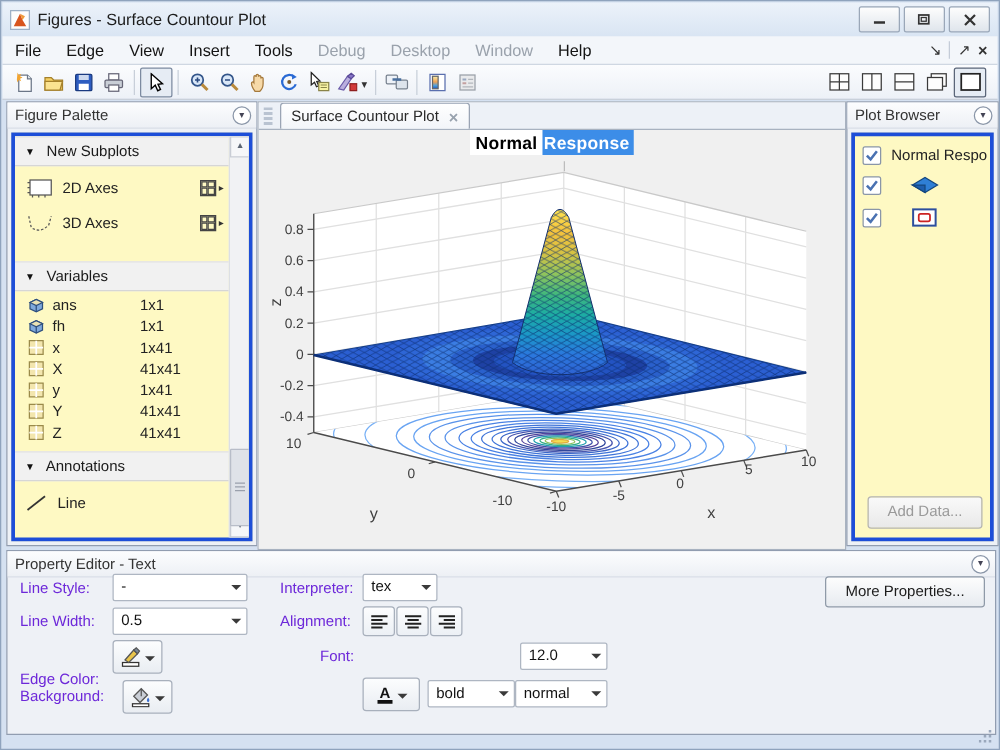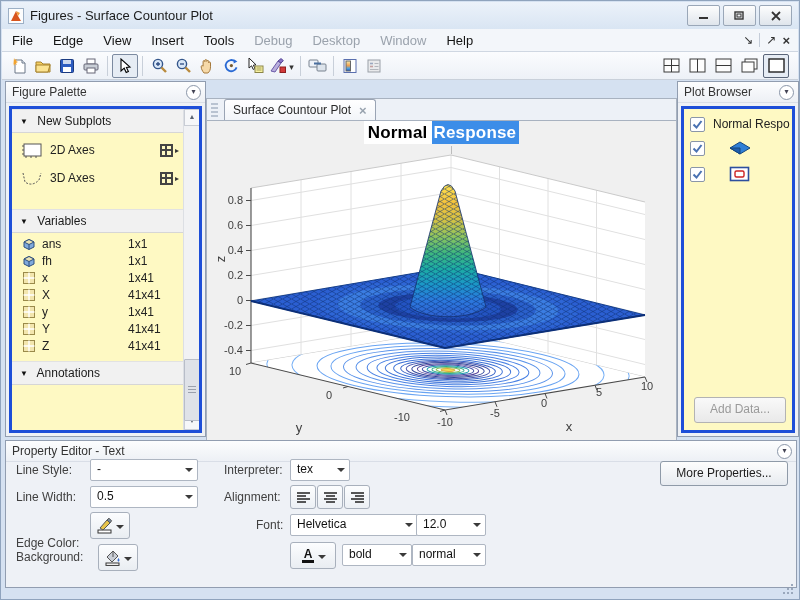--- a/index.html
+++ b/index.html
@@ -38,49 +38,49 @@
            border:3px solid #1d4ed8;overflow:hidden}
   .sec{position:absolute;left:0;right:16px;height:22px;background:#f1f1f1;border-top:1px solid #e2e2e2;
        border-bottom:1px solid #d6d6d6;line-height:22px;padding-left:8px;color:#1a1a1a}
   .tri{font-size:8px;margin-right:6px;color:#111;vertical-align:1px}
   .pitem{position:absolute;left:0;right:16px;height:26px;display:flex;align-items:center;padding-left:8px}
   .gridbtn{margin-left:auto;display:flex;align-items:center;gap:2px;padding-right:4px}
   .g4{width:11px;height:11px;border:1px solid #444;display:grid;grid-template-columns:1fr 1fr;grid-template-rows:1fr 1fr}
   .g4 div{border:0.5px solid #444}
   .vrow{position:absolute;left:0;right:16px;height:17px;display:flex;align-items:center;padding-left:10px}
   .vname{margin-left:6px}
-  .vsize{position:absolute;left:116px}
+  .vsize{position:absolute;left:100px}
   
   .sb{position:absolute;right:0;top:0;bottom:0;width:15px;background:#f1f2f4;border-left:1px solid #dcdfe4}
   .sb-btn{position:absolute;left:0;width:14px;height:15px;background:#f6f7f9;border:1px solid #c9cdd5;
           color:#5a6472;font-size:7px;text-align:center;line-height:14px}
   .sb-thumb{position:absolute;left:0;width:14px;background:#dfe2e8;border:1px solid #b8bdc8;border-radius:1px}
   .sb-grip{position:absolute;left:3px;top:50%;margin-top:-4px;width:8px;height:1px;background:#9aa0ac;
            box-shadow:0 3px #9aa0ac,0 6px #9aa0ac}
   
   .tabbar{position:absolute;left:0;right:0;top:0;height:21px;background:#edf1f7;border-bottom:1px solid #a8b2c0;display:flex;align-items:flex-end}
   .vgrip{width:7px;height:15px;margin:0 6px 2px 4px;
          background:repeating-linear-gradient(to bottom,#b9c3d1 0 2px,transparent 2px 4px)}
   .tab{height:20px;line-height:19px;background:linear-gradient(#ffffff,#f2f5f9);
        border:1px solid #9aa4b4;border-bottom:none;border-radius:3px 3px 0 0;
        padding:0 8px;display:flex;align-items:center;gap:8px;color:#2a2a2a}
   .tabx{color:#98a2ae;font-weight:bold;font-size:13px}
   .canvas{position:absolute;left:0;right:0;top:22px;bottom:0;background:#f0f0f0}
   .fig-title{position:absolute;top:2px;left:0;right:0;text-align:center;
-             font-size:17px;font-weight:bold;letter-spacing:0.2px}
+             font-size:14px;font-weight:bold;letter-spacing:0.2px}
   .fig-title .tn{background:#fff;color:#000;padding:2px 0 2px 4px}
   .fig-title .ts{background:#3c8de8;color:#fff;padding:2px 3px 2px 1px}
   .caret-line{position:absolute;left:52%;top:25px;width:1px;height:8px;background:#bcbcbc}
   
   .pbrow{position:absolute;left:6px;display:flex;align-items:center;gap:8px;height:18px}
   .cb{width:13px;height:13px;background:#fff;border:1px solid #8a96a8;border-radius:2px;position:relative;flex:0 0 auto}
   .addbtn{position:absolute;right:6px;bottom:7px;width:90px;height:24px;border:1px solid #b3b3b3;border-radius:3px;
           background:linear-gradient(#f9f9f9,#e9e9e9);color:#9a9a9a;text-align:center;line-height:23px}
   
-  .lbl{position:absolute;color:#404040;line-height:20px}
+  .lbl{position:absolute;color:#6d28d9;line-height:20px}
   .dd{position:absolute;background:#fff;border:1px solid #aeb6c2;border-radius:2px;height:20px;
       line-height:19px;padding-left:6px;color:#111}
   .dar{position:absolute;right:4px;top:8px;width:0;height:0;border:4px solid transparent;border-top-color:#3a3a3a}
   .icbtn{position:absolute;border:1px solid #a8b0bc;border-radius:3px;background:linear-gradient(#fcfdfe,#e9edf2);
          display:flex;align-items:center;justify-content:center;gap:2px}
   .abtn{position:absolute;width:24px;height:22px;border:1px solid #a8b0bc;border-radius:3px;
         background:linear-gradient(#fcfdfe,#ecf0f5);display:flex;align-items:center;justify-content:center}
   .mbtn{position:absolute;border:1px solid #8f9aa8;border-radius:3px;background:linear-gradient(#fdfdfd,#e7ebf0);
         text-align:center;color:#1c1c1c}
   .rgrip{position:absolute;right:5px;bottom:4px;width:11px;height:11px}
@@ -380,32 +380,38 @@
             <path d="M7,1.5 V12.5 M1.5,7 H12.5" stroke="#fff" stroke-width="1.4"></path>
           </svg>
         <span class="vname">Z</span>
         <span class="vsize">41x41</span>
       </div>
 
       <div class="sec" style="top:252px">
         <span class="tri">▼</span>
         <span>Annotations</span>
       </div>
+      <div class="pitem" style="top:280px">
+        <svg width="20" height="15">
+            <line x1="2" y1="13" x2="16" y2="2" stroke="#333" stroke-width="1.4"></line>
+          </svg>
+        <span style="margin-left:6px">Line</span>
+      </div>
 
       <div class="sb">
         <div class="sb-btn" style="top:0"><span>▲</span></div>
         <div class="sb-btn" style="bottom:0"><span>▼</span></div>
         <div class="sb-thumb" style="top:250px;height:60px">
             <div class="sb-grip"></div>
           </div>
       </div>
     </div>
   </div>
 
-  <div class="abs" style="left:205px;top:97px;width:469px;height:357px;border:1px solid #a8b2c0;background:#f0f0f0">
+  <div class="abs" style="left:205px;top:80px;width:469px;height:357px;border:1px solid #a8b2c0;background:#f0f0f0">
     <div class="tabbar">
       <div class="vgrip"></div>
       <div class="tab">
         <span>Surface Countour Plot</span>
         <span class="tabx">×</span>
       </div>
     </div>
     <div class="canvas">
       <div class="fig-title">
         <span class="tn">Normal </span><span class="ts">Response</span>
@@ -625,23 +631,20 @@
     <span class="lbl" style="left:10px;top:92px">Edge Color:</span>
     <div class="icbtn" style="left:84px;top:71px;width:38px;height:25px">
       <svg width="18" height="17">
         <rect x="2" y="13" width="13" height="3" fill="#fff" stroke="#333"></rect>
         <path d="M4,11 L11,3 L14,6 L7,13 Z" fill="#e8c44a" stroke="#555"></path>
         <path d="M11,3 L13,1.2 L15.6,3.8 L14,6 Z" fill="#7a8a9a" stroke="#555"></path>
       </svg>
       <span class="dar" style="position:static;margin-top:6px"></span>
     </div>
     <span class="lbl" style="left:250px;top:74px">Font:</span>
-    <div class="dd" style="left:284px;top:73px;width:120px">
-      <span>Helvetica</span><span class="dar"></span>
-    </div>
     <div class="dd" style="left:410px;top:73px;width:62px">
       <span>12.0</span><span class="dar"></span>
     </div>
 
     <span class="lbl" style="left:10px;top:106px">Background:</span>
     <div class="icbtn" style="left:92px;top:103px;width:38px;height:25px">
       <svg width="18" height="17">
         <path d="M3,8 L9,2 L14,7 L8,13 Z" fill="#c9ced6" stroke="#555"></path>
         <path d="M9,2 L9,8" stroke="#555"></path>
         <path d="M14.5,9 q2,2.6 0,3.8 q-2,-1.2 0,-3.8" fill="#3a6fd0"></path>

